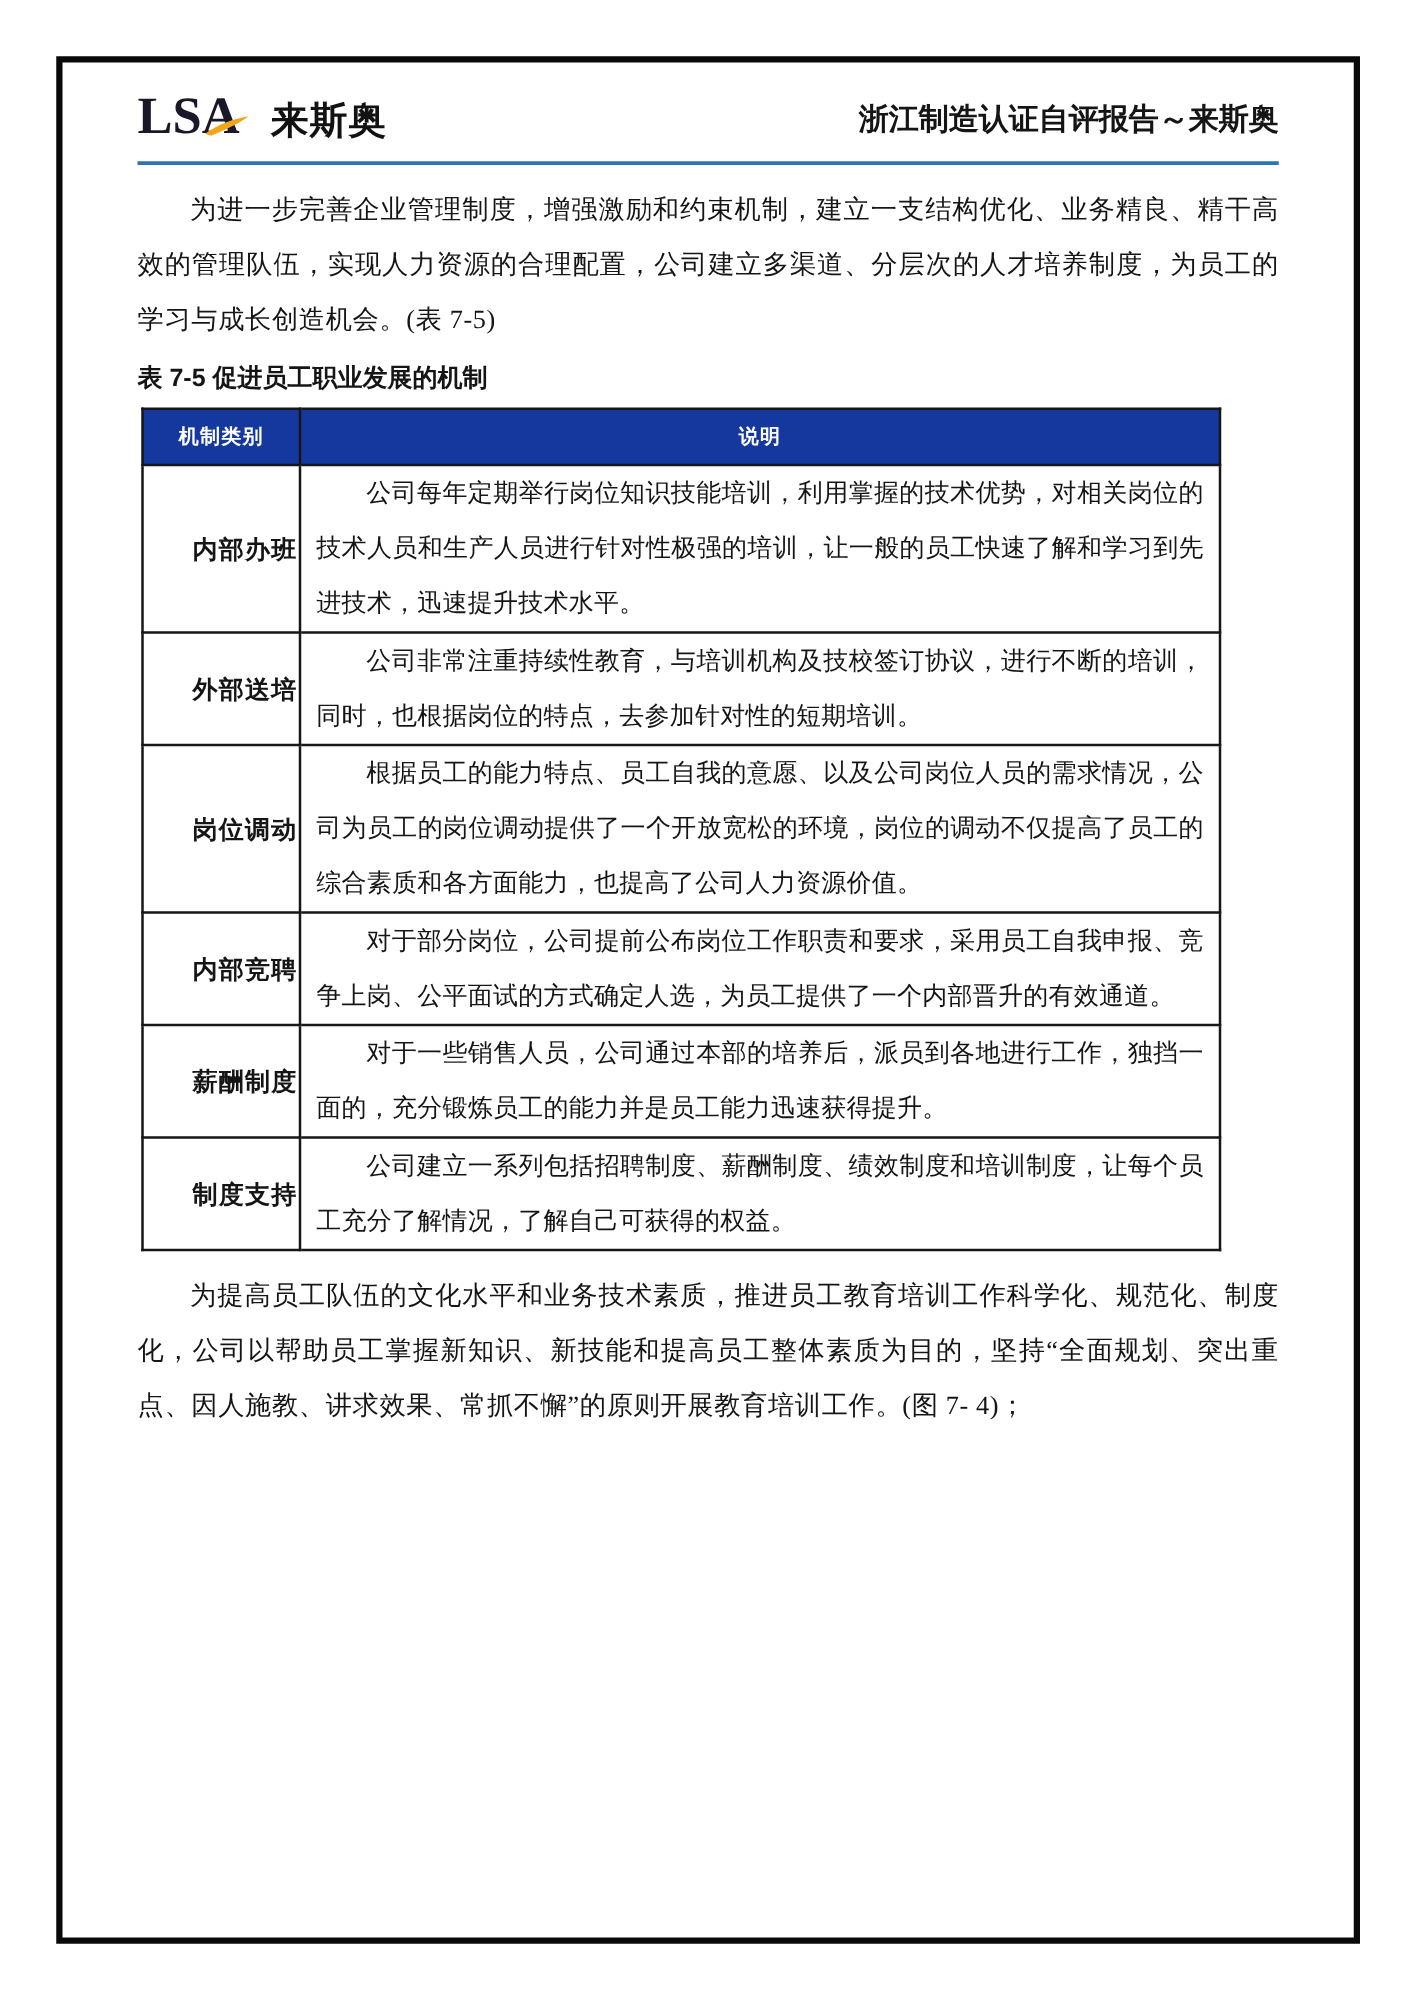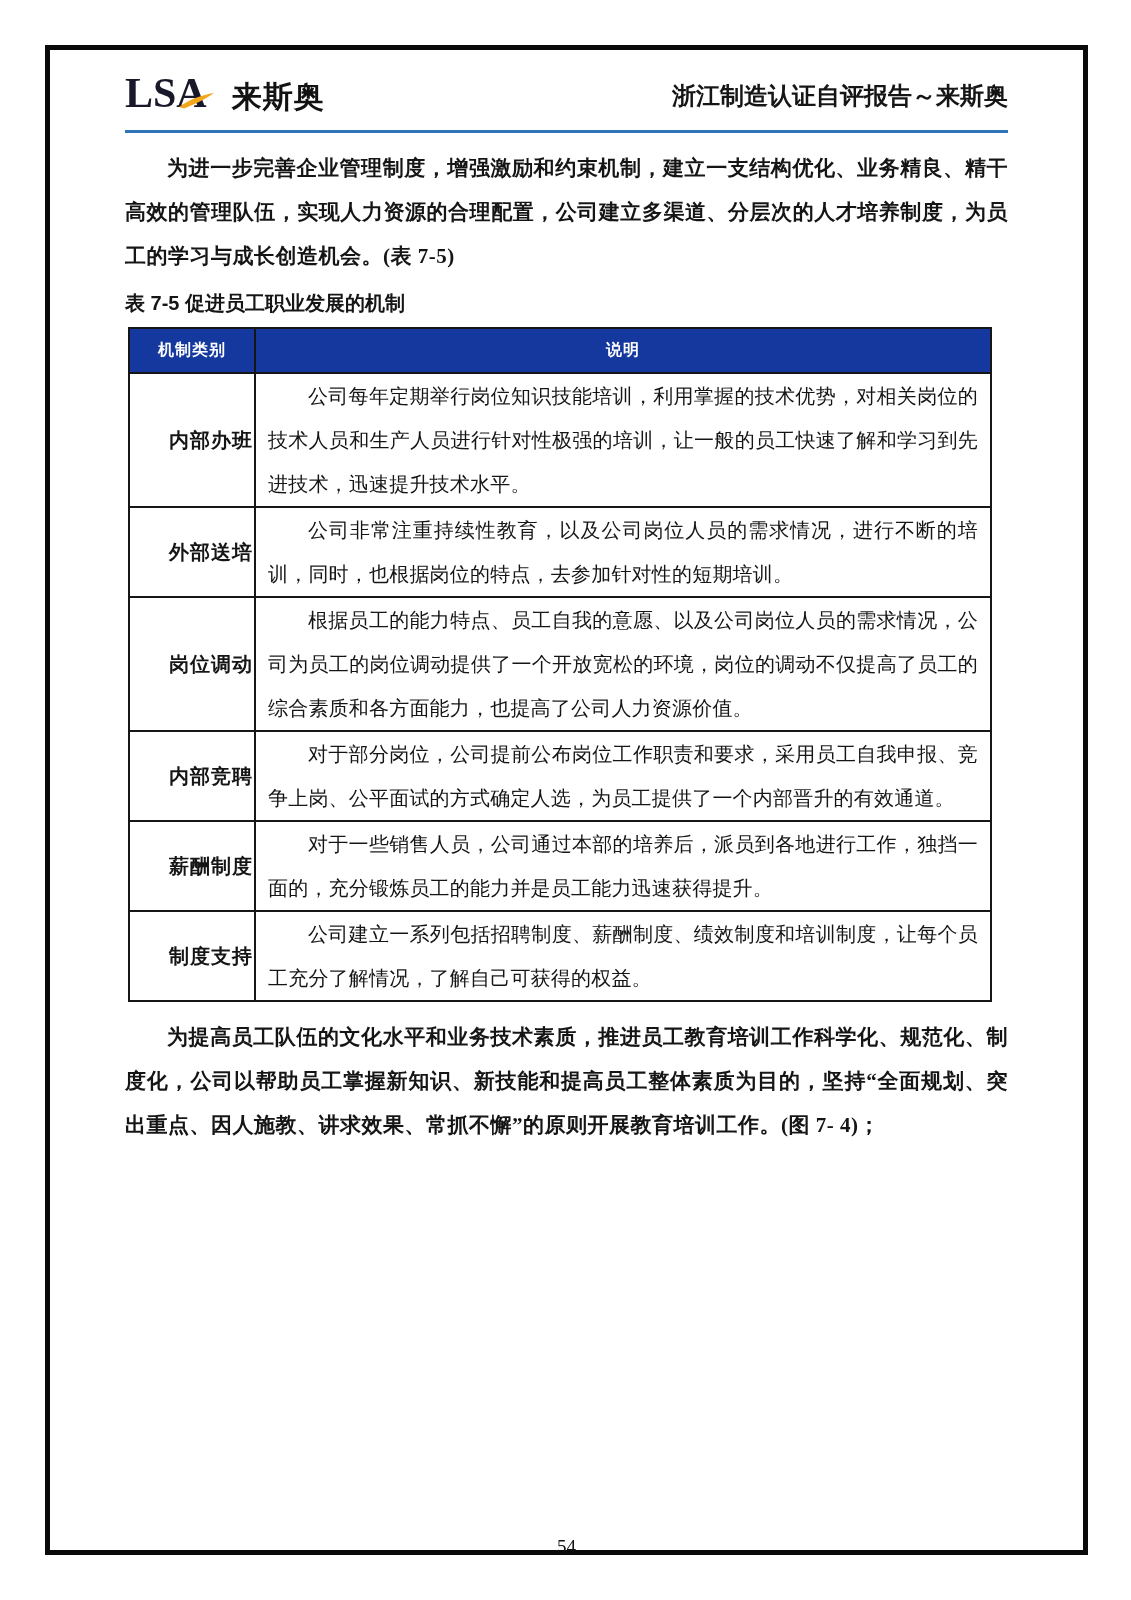--- a/index.html
+++ b/index.html
@@ -5,40 +5,40 @@
   html, body { margin:0; padding:0; }
   body {
     width:1131px; height:1600px; position:relative; background:#ffffff;
     font-family:"Liberation Serif","DejaVu Serif",serif; color:#151515;
     -webkit-font-smoothing:antialiased;
   }
   .frame {
     position:absolute; left:45px; top:45px; right:43px; bottom:45px;
     border:5px solid #0a0a0a; box-sizing:border-box;
   }
-  .content { position:relative; height:100%; padding:0 75px; box-sizing:border-box; }
+  .content { position:relative; height:100%; padding:0 60px; box-sizing:border-box; }
 
   
   .hdr { display:flex; justify-content:space-between; align-items:flex-end; margin-top:22px; }
   .logo { display:flex; align-items:baseline; }
   .logo-lsa {
     position:relative; font-size:42px; font-weight:bold; letter-spacing:0px;
     color:#181828; line-height:1; font-family:"Liberation Serif",serif;
   }
   .logo-swoosh { position:absolute; right:-8px; bottom:5px; }
   .logo-cn { font-size:30px; font-weight:bold; color:#121212; margin-left:25px;
     font-family:"Liberation Sans","DejaVu Sans",sans-serif; letter-spacing:1px; }
   .hdr-title { font-size:24px; font-weight:bold; padding-bottom:6px;
     font-family:Liberation Serif, serif; }
   .rule { height:3px; background:#2E74B5; margin-top:12px; }
 
   
   .para {
     font-size:21px; line-height:44px; text-align:justify; text-indent:2em;
-    margin:13px 0 0 0; font-weight:700; letter-spacing:0.5px;
+    margin:13px 0 0 0; font-weight:400; letter-spacing:0.5px;
   }
 
   
   .tbl-caption {
     font-weight:bold; font-size:20px; margin:12px 0 10px 0;
     font-family:"Liberation Sans","DejaVu Sans",sans-serif;
   }
   table.mech {
     border-collapse:collapse; width:864px; margin-left:3px; table-layout:fixed;
   }
@@ -98,21 +98,21 @@
           <th>说明</th>
         </tr>
       </thead>
       <tbody>
         <tr>
           <td class="cat">内部办班</td>
           <td class="desc">公司每年定期举行岗位知识技能培训，利用掌握的技术优势，对相关岗位的技术人员和生产人员进行针对性极强的培训，让一般的员工快速了解和学习到先进技术，迅速提升技术水平。</td>
         </tr>
         <tr>
           <td class="cat">外部送培</td>
-          <td class="desc">公司非常注重持续性教育，以及公司岗位人员的需求情况，进行不断的培训，同时，也根据岗位的特点，去参加针对性的短期培训。</td>
+          <td class="desc">公司非常注重持续性教育，与培训机构及技校签订协议，进行不断的培训，同时，也根据岗位的特点，去参加针对性的短期培训。</td>
         </tr>
         <tr>
           <td class="cat">岗位调动</td>
           <td class="desc">根据员工的能力特点、员工自我的意愿、以及公司岗位人员的需求情况，公司为员工的岗位调动提供了一个开放宽松的环境，岗位的调动不仅提高了员工的综合素质和各方面能力，也提高了公司人力资源价值。</td>
         </tr>
         <tr>
           <td class="cat">内部竞聘</td>
           <td class="desc">对于部分岗位，公司提前公布岗位工作职责和要求，采用员工自我申报、竞争上岗、公平面试的方式确定人选，为员工提供了一个内部晋升的有效通道。</td>
         </tr>
         <tr>
@@ -121,16 +121,15 @@
         </tr>
         <tr>
           <td class="cat">制度支持</td>
           <td class="desc">公司建立一系列包括招聘制度、薪酬制度、绩效制度和培训制度，让每个员工充分了解情况，了解自己可获得的权益。</td>
         </tr>
       </tbody>
     </table>
 
     <p class="para">为提高员工队伍的文化水平和业务技术素质，推进员工教育培训工作科学化、规范化、制度化，公司以帮助员工掌握新知识、新技能和提高员工整体素质为目的，坚持“全面规划、突出重点、因人施教、讲求效果、常抓不懈”的原则开展教育培训工作。(图 7- 4)；</p>
 
-    <div class="page-number">54</div>
 
   </div>
 </div>
 
 </body></html>

